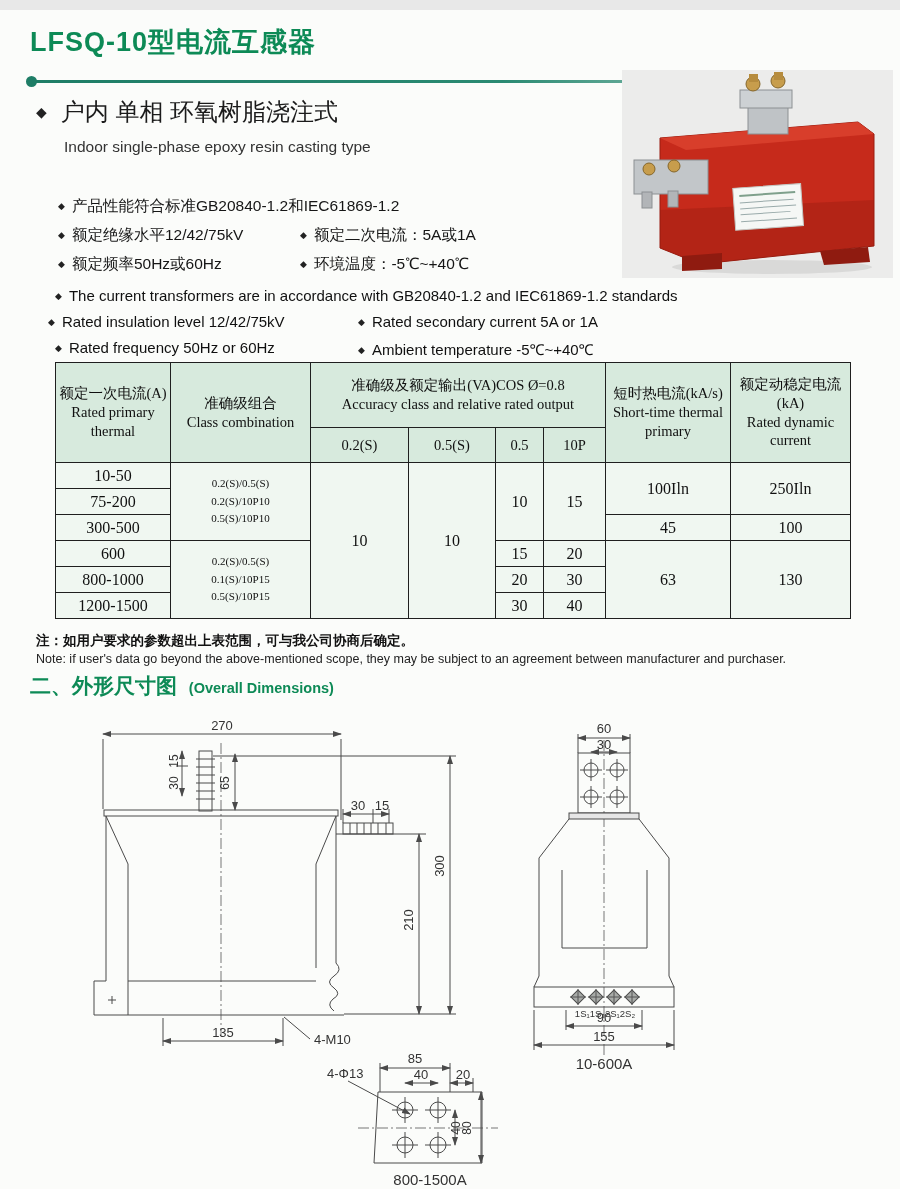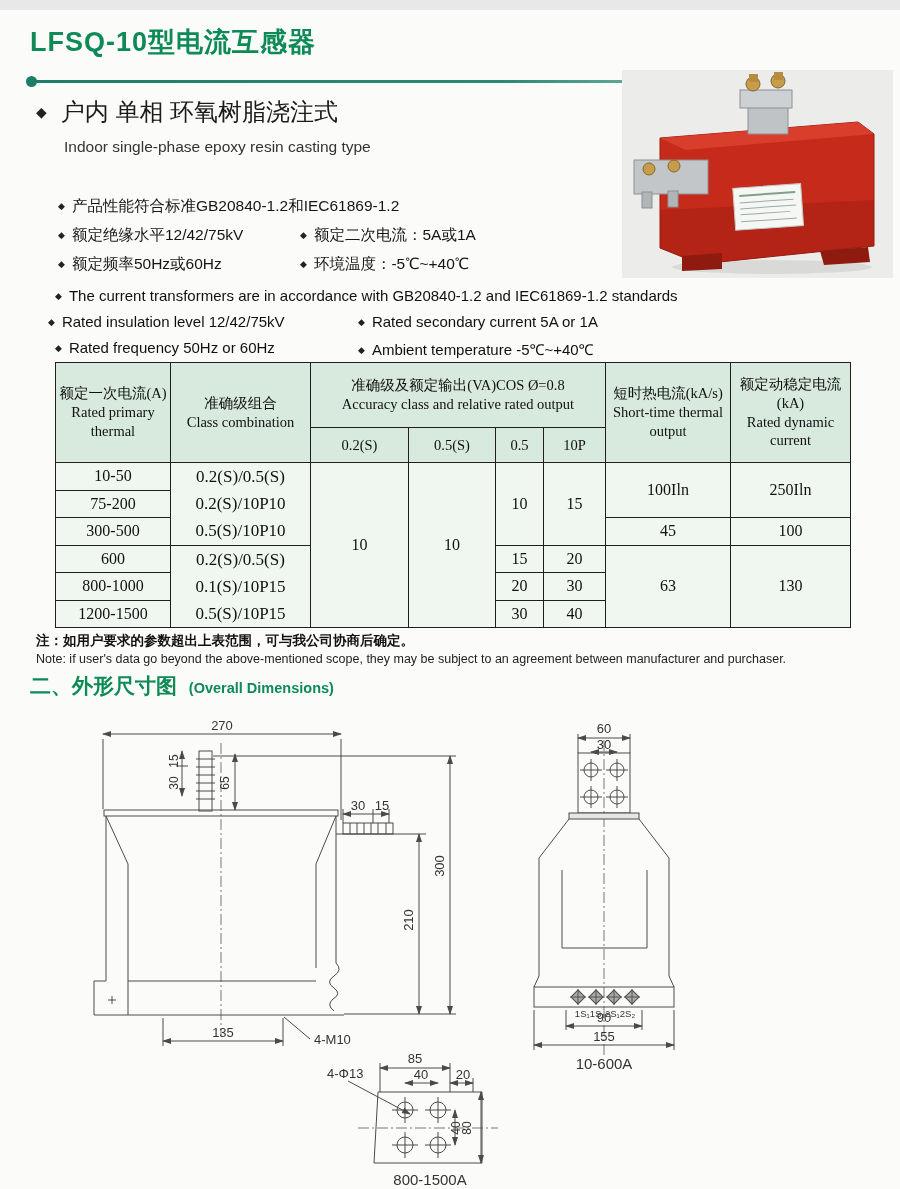--- a/index.html
+++ b/index.html
@@ -38,21 +38,21 @@
   .photo-box { left:622px; top:60px; }
 
   
   .spec-table { left:55px; top:352px; border-collapse:collapse; table-layout:fixed;
     font-family:"Liberation Serif", serif; color:#101010; }
   .spec-table th, .spec-table td { border:1px solid #1f1f1f; text-align:center; vertical-align:middle; padding:0 2px; }
   .spec-table thead th { background:#d7eadd; font-weight:normal; font-size:14.5px; line-height:1.3; }
   .spec-table tbody td { background:#f0f7f1; font-size:16px; height:26px; }
   .hdr-row1 th { height:65px; }
   .hdr-row2 th { height:35px; font-size:15.5px; }
-  .class-cell span { display:block; font-size:17px; line-height:1.6; }
+  .class-cell span { display:block; font-size:11px; line-height:1.6; }
 
   
   .note-cn { left:36px; top:622px; font-size:13.5px; font-weight:bold; color:#111; }
   .note-en { left:36px; top:642px; font-size:12.5px; color:#222; }
 
   
   .dwg text { font-family:"Liberation Sans", sans-serif; fill:#333; }
   .dwg { stroke-linecap:butt; }
 </style>
 </head>
@@ -157,21 +157,21 @@
         <th rowspan="2">
           <div>准确级组合</div>
           <div>Class combination</div>
         </th>
         <th colspan="4">
           <div>准确级及额定输出(VA)COS Ø=0.8</div>
           <div>Accuracy class and relative rated output</div>
         </th>
         <th rowspan="2">
           <div>短时热电流(kA/s)</div>
-          <div>Short-time thermal output</div>
+          <div>Short-time thermal primary</div>
         </th>
         <th rowspan="2">
           <div>额定动稳定电流(kA)</div>
           <div>Rated dynamic current</div>
         </th>
       </tr>
       <tr class="hdr-row2">
         <th>0.2(S)</th>
         <th>0.5(S)</th>
         <th>0.5</th>

